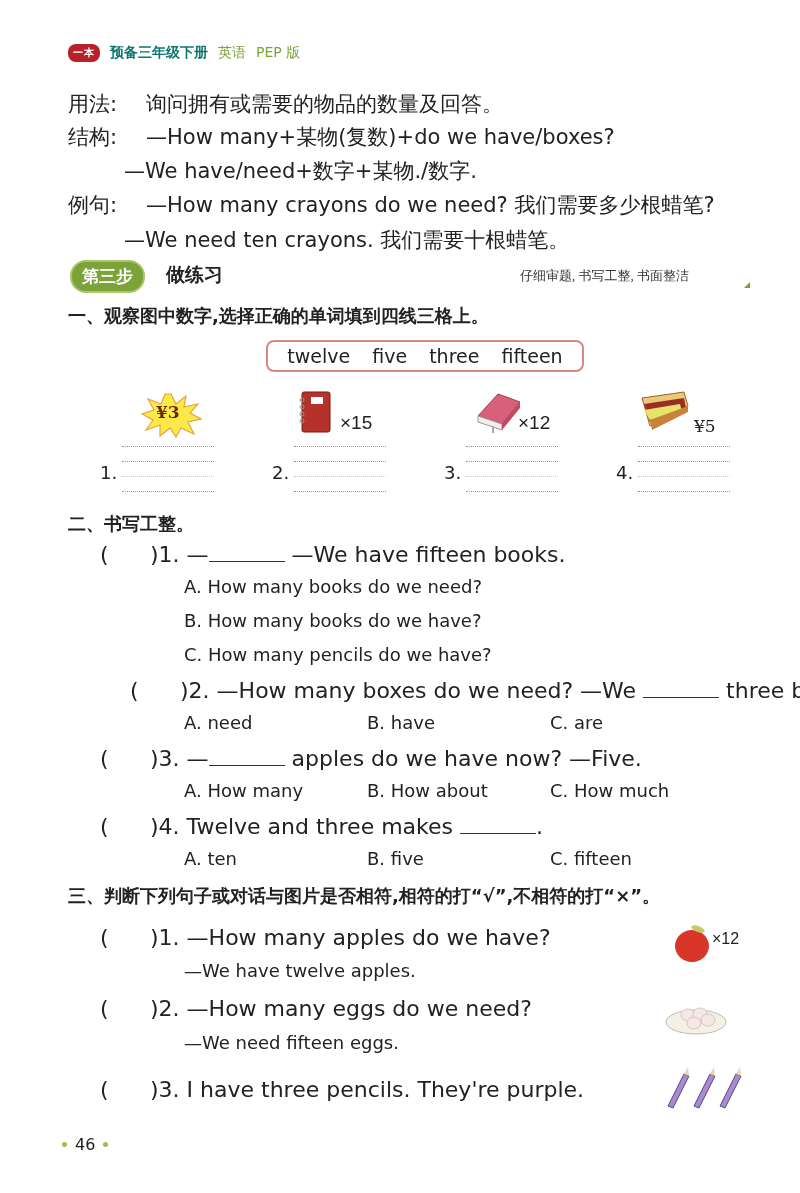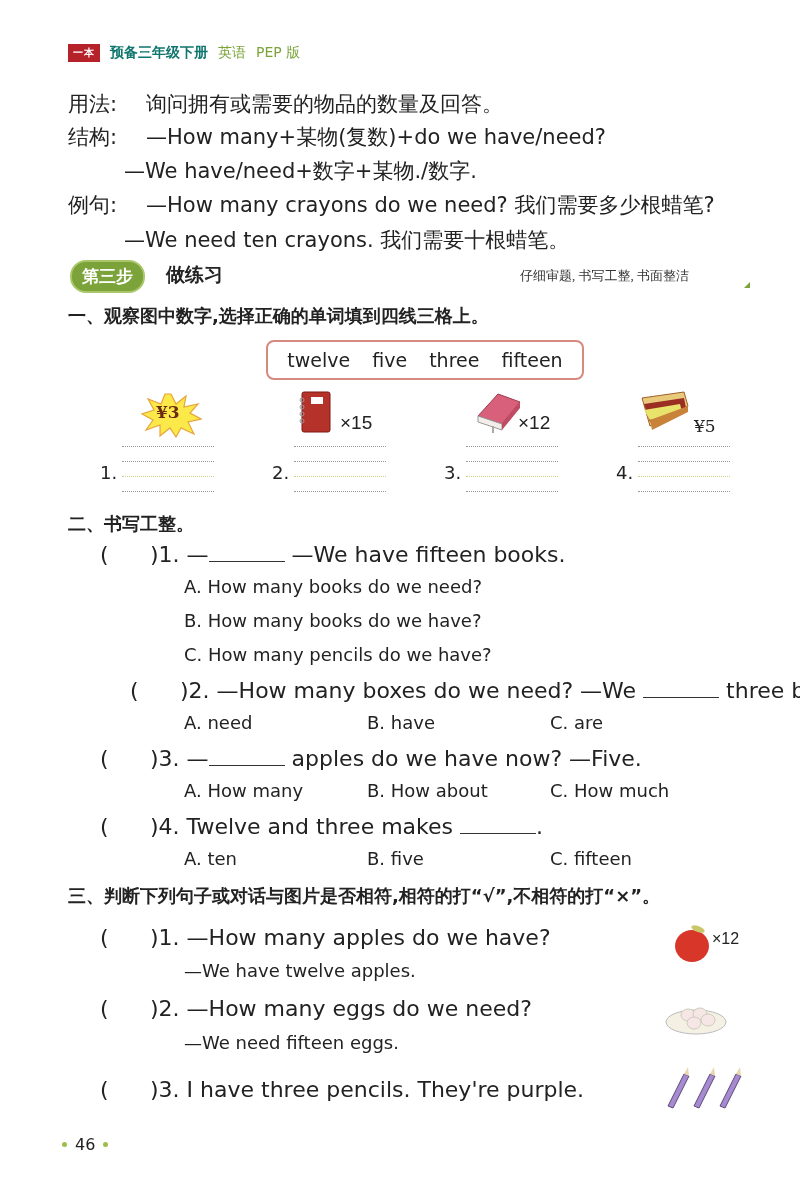--- a/index.html
+++ b/index.html
@@ -1,30 +1,30 @@
 <!DOCTYPE html>
 <html><head>
 <meta charset="utf-8">
 <style>
   * { margin: 0; padding: 0; box-sizing: border-box; }
   body { width: 800px; height: 1193px; background: #ffffff; font-family: "DejaVu Sans", "Liberation Sans", sans-serif; color: #222; position: relative; overflow: hidden; }
   .abs { position: absolute; }
   .header { left: 68px; top: 44px; display: flex; align-items: center; gap: 10px; font-size: 14px; }
-  .logo { background: #b5222a; color: #fff; font-size: 10px; font-weight: bold; padding: 2px 5px; border-radius: 0; letter-spacing: 1px; }
+  .logo { background: #b5222a; color: #fff; font-size: 10px; font-weight: bold; padding: 2px 5px; border-radius: 8px; letter-spacing: 1px; }
   .hdr-title { font-weight: bold; color: #0f766e; }
   .hdr-green { color: #7ba33a; }
   .line { font-size: 21px; white-space: nowrap; }
   .line .lbl { display: inline-block; width: 78px; }
   .indent { left: 124px; }
   .step-badge { left: 70px; top: 260px; background: #7ba33a; color: #fff; font-weight: bold; font-size: 17px; padding: 3px 10px; border-radius: 16px; border: 2px solid #a9c76a; }
   .step-title { left: 166px; top: 262px; font-weight: bold; font-size: 19px; }
   .tip { left: 520px; top: 267px; font-family: Liberation Serif, serif; font-size: 13px; color: #333; }
   .tip-mark { left: 744px; top: 282px; width: 0; height: 0; border-left: 6px solid transparent; border-bottom: 6px solid #7ba33a; }
   .sec-title { font-size: 18px; font-weight: bold; left: 68px; }
-  .wordbox { left: 266px; top: 340px; width: 318px; height: 40px; border: 2px solid #d48a7d; border-radius: 8px; display: flex; align-items: center; justify-content: center; gap: 22px; font-size: 19px; }
+  .wordbox { left: 266px; top: 340px; width: 318px; height: 32px; border: 2px solid #d48a7d; border-radius: 8px; display: flex; align-items: center; justify-content: center; gap: 22px; font-size: 19px; }
   .item { position: absolute; top: 386px; width: 170px; height: 115px; }
   .item .num { position: absolute; left: 0; top: 76px; font-size: 18px; }
   .item .lines { position: absolute; left: 22px; top: 60px; width: 92px; height: 46px; }
   .item .lines div { height: 15px; border-top: 1px dotted #999; }
   .item .lines div:nth-child(3) { border-top-color: #c9d38a; }
   .item .lines div:last-child { border-top: 1px dotted #999; height: 0; }
   .pic { position: absolute; }
   .mult { font-family: Liberation Sans, sans-serif; font-size: 19px; position: absolute; }
   .q { position: absolute; left: 100px; font-size: 22px; white-space: nowrap; }
   .q .paren { display: inline-block; width: 50px; }
@@ -40,21 +40,21 @@
   <span class="logo">一本</span>
   <span class="hdr-title">预备三年级下册</span>
   <span class="hdr-green">英语</span>
   <span class="hdr-green">PEP 版</span>
 </div>
 
 <div class="abs line" style="left:68px;top:90px;">
   <span class="lbl">用法:</span><span>询问拥有或需要的物品的数量及回答。</span>
 </div>
 <div class="abs line" style="left:68px;top:123px;">
-  <span class="lbl">结构:</span><span>—How many+某物(复数)+do we have/need?</span>
+  <span class="lbl">结构:</span><span>—How many+某物(复数)+do we have/boxes?</span>
 </div>
 <div class="abs line indent" style="top:157px;">—We have/need+数字+某物./数字.</div>
 <div class="abs line" style="left:68px;top:191px;">
   <span class="lbl">例句:</span><span>—How many crayons do we need? 我们需要多少根蜡笔?</span>
 </div>
 <div class="abs line indent" style="top:226px;">—We need ten crayons. 我们需要十根蜡笔。</div>
 
 <div class="abs step-badge">第三步</div>
 <div class="abs step-title">做练习</div>
 <div class="abs tip">仔细审题, 书写工整, 书面整洁</div>

